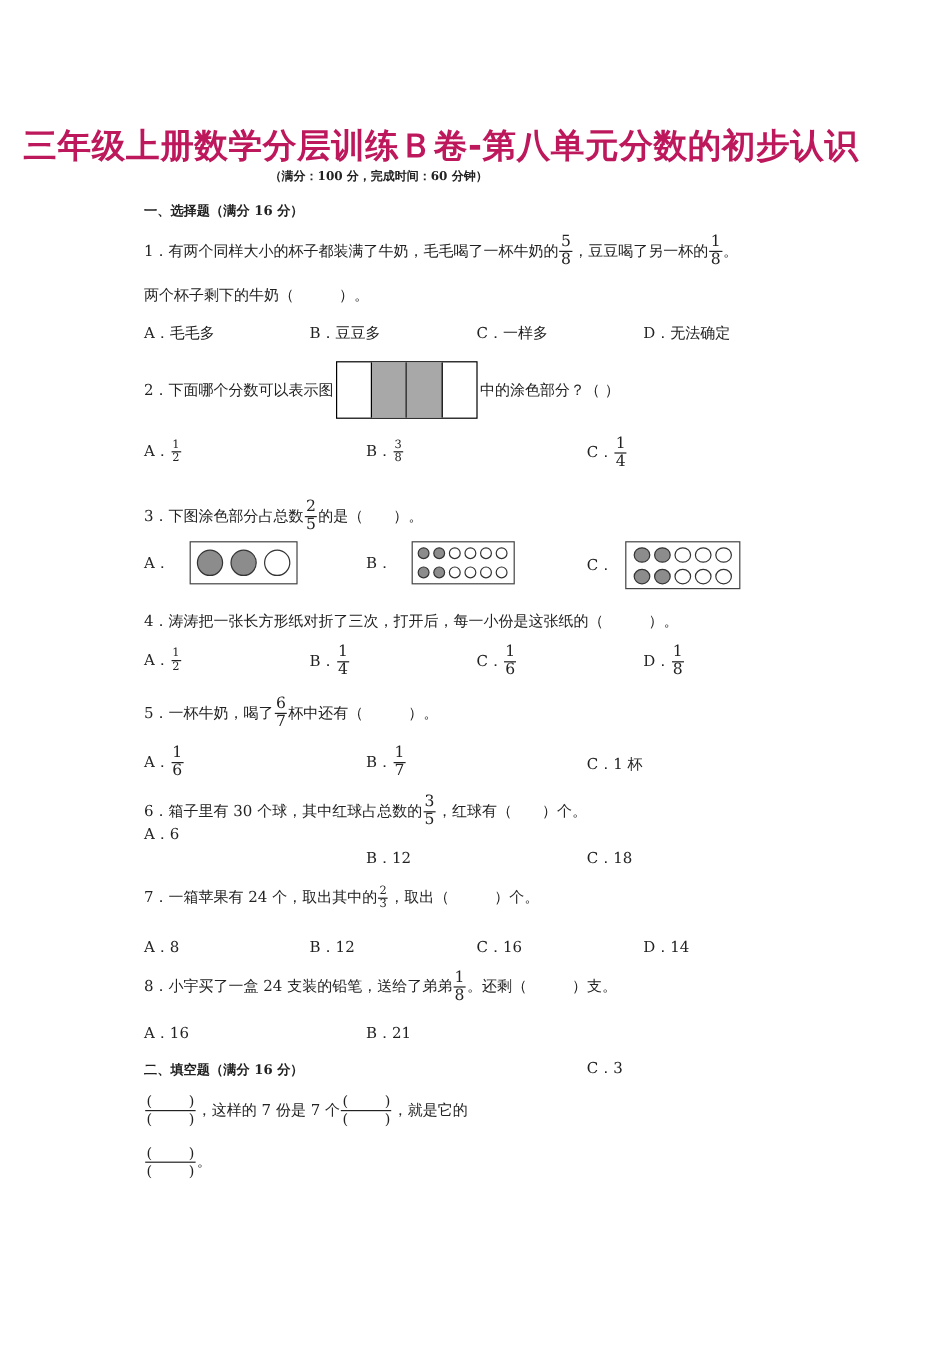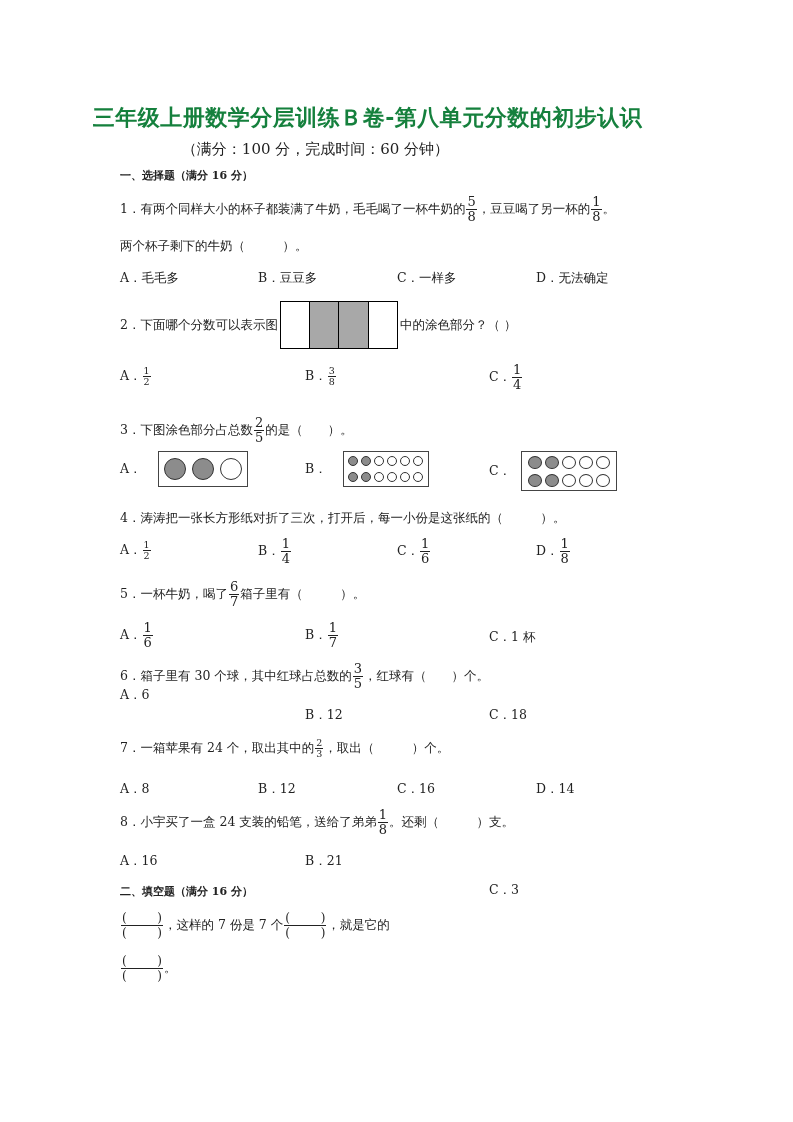--- a/index.html
+++ b/index.html
@@ -1,21 +1,21 @@
 <!DOCTYPE html>
 <html><head>
 <meta charset="utf-8">
 <style>
   html, body { margin: 0; padding: 0; background: #ffffff; }
   body { width: 793px; height: 1122px; position: relative; overflow: hidden;
          font-family: "DejaVu Serif", "Liberation Serif", serif; color: #222; }
   .abs { position: absolute; }
-  .title { left: 0; width: 735px; top: 103px; text-align: center; color: #15803d;
-           font-family: "DejaVu Sans", sans-serif; font-size: 22px; font-weight: bold; letter-spacing: 0.5px; }
-  .subtitle { left: 0; width: 631px; top: 140px; text-align: center; font-size: 15px; font-weight: normal; }
+  .title { left: 0; width: 735px; top: 103px; text-align: center; color: #be185d;
+           font-family: "DejaVu Sans", sans-serif; font-size: 28px; font-weight: bold; letter-spacing: 0.5px; }
+  .subtitle { left: 0; width: 631px; top: 140px; text-align: center; font-size: 10px; font-weight: bold; }
   .section { left: 120px; font-size: 11px; font-weight: bold; }
   .q { left: 120px; font-size: 12.5px; white-space: nowrap; display: flex; align-items: center; }
   .opt { font-size: 12.5px; white-space: nowrap; display: flex; align-items: center; }
   .frac { display: inline-flex; flex-direction: column; align-items: center; vertical-align: middle;
           font-size: 13px; line-height: 14px; margin: 0 1px; }
   .frac .num { border-bottom: 1px solid #222; padding: 0 1px; }
   .frac.small { font-size: 9.5px; line-height: 10px; }
   .frac.blank .num, .frac.blank .den { width: 40px; display: flex; justify-content: space-between; font-size: 12px; }
   .bar-fig { display: inline-flex; border: 1px solid #000; height: 46px; width: 116px; margin: 0 2px; }
   .bar-fig div { flex: 1; border-right: 1px solid #000; }
@@ -163,21 +163,21 @@
       <span class="den">8</span>
     </span>
 </div>
 
 <div class="abs q" style="top:580px;">
   <span>5．一杯牛奶，喝了</span>
   <span class="frac">
       <span class="num">6</span>
       <span class="den">7</span>
     </span>
-  <span>箱子里有（　　　）。</span>
+  <span>杯中还有（　　　）。</span>
 </div>
 <div class="abs opt" style="top:621px;left:120px;">
   <span>A．</span>
   <span class="frac">
       <span class="num">1</span>
       <span class="den">6</span>
     </span>
 </div>
 <div class="abs opt" style="top:621px;left:305px;">
   <span>B．</span>

